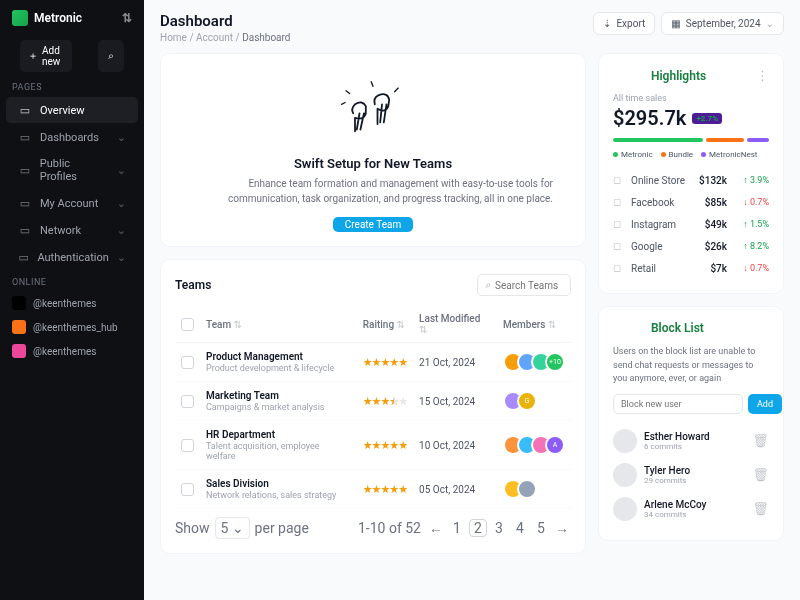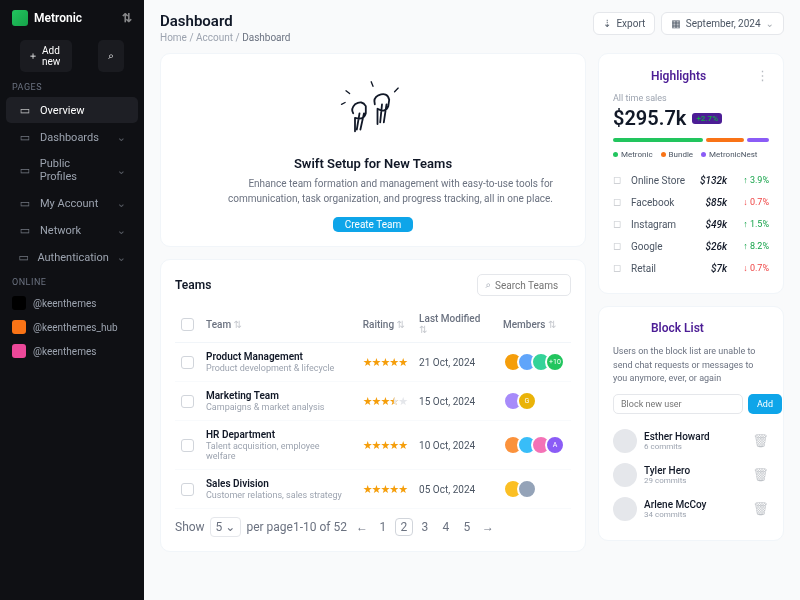--- a/index.html
+++ b/index.html
@@ -39,42 +39,42 @@
 th { text-align:left; padding:7px 6px; color:#6b7280; font-weight:500; border-bottom:1px solid #f1f5f9; font-size:10px;}
 td { padding:8px 6px; border-bottom:1px solid #f8fafc; vertical-align:middle;}
 .chk { width:13px; height:13px; border:1px solid #d1d5db; border-radius:3px;}
 .tname { color:#111827; font-weight:600;}
 .tdesc { color:#9ca3af; font-size:9px; margin-top:1px;}
 .stars { color:#f59e0b; font-size:11px; letter-spacing:-1px;}
 .stars .dim { color:#e5e7eb;}
 .avs { display:flex; align-items:center;}
 .av { width:20px; height:20px; border-radius:50%; border:2px solid #fff; margin-left:-6px; background:#ddd; display:flex; align-items:center; justify-content:center; font-size:9px; color:#fff;}
 .av:first-child { margin-left:0;}
-.pager { display:flex; align-items:center; padding-top:8px; font-size:12px; color:#6b7280;}
+.pager { display:flex; align-items:center; justify-content:space-between; padding-top:8px; font-size:14px; color:#6b7280;}
 .pager-l { display:flex; align-items:center; gap:5px;}
 .pager-r { display:flex; align-items:center; gap:6px;}
 .pg-sel { border:1px solid #e5e7eb; border-radius:4px; padding:2px 5px;}
 .pg-btns { display:flex; gap:3px; align-items:center;}
 .pg-btn { width:18px; height:18px; display:flex; align-items:center; justify-content:center; border-radius:4px; cursor:pointer;}
 .pg-btn.cur { border:1px solid #d1d5db;}
 .hl-title { display:flex; justify-content:space-between; align-items:center; margin-bottom:10px;}
-.hl-title h3 { color:#4c1d95; font-size:12px; font-weight:600;padding-left:38px;}
+.hl-title h3 { color:#15803d; font-size:12px; font-weight:600;padding-left:38px;}
 .hl-sub { font-size:9px; color:#9ca3af;}
 .hl-big { color:#111827; font-size:20px; font-weight:600; display:flex; align-items:center; gap:6px; margin:3px 0 8px;}
 .badge { font-size:8px; padding:1px 4px; border-radius:3px;}
 .badge.g { background:#4c1d95; color:#16a34a;}
 .bar { height:4px; display:flex; gap:3px; margin-bottom:8px;}
 .bar div { border-radius:2px;}
 .legend { display:flex; gap:8px; font-size:8px; margin-bottom:10px;}
 .legend span { display:flex; align-items:center; gap:3px;}
 .dot { width:5px; height:5px; border-radius:50%;}
 .ch-row { display:flex; align-items:center; gap:6px; padding:5px 0; font-size:10px;}
 .ch-ic { width:12px; height:12px; opacity:.35;}
 .ch-name { flex:1; color:#4b5563;}
-.ch-val { color:#111827; font-weight:500;font-style:italic;}
+.ch-val { color:#111827; font-weight:500;}
 .ch-pct { width:36px; text-align:center; font-size:9px; display:flex; align-items:center; justify-content:flex-end; gap:2px;}
 .up { color:#16a34a;} .dn { color:#ef4444;}
 .bl-desc { font-size:9px; color:#6b7280; line-height:1.5; margin-bottom:8px;}
 .bl-input-row { display:flex; gap:5px; margin-bottom:10px;}
 .bl-input { flex:1; border:1px solid #e5e7eb; border-radius:5px; padding:0 7px; font-size:9px;}
 .bl-add { background:#0ea5e9; color:#fff; border:none; border-radius:5px; padding:5px 9px; font-size:9px; cursor:pointer;}
 .bl-user { display:flex; align-items:center; gap:7px; padding:5px 0;}
 .bl-av { width:24px; height:24px; border-radius:50%; background:#e5e7eb;}
 .bl-name { color:#111827; font-weight:500; font-size:10px;}
 .bl-sub { color:#9ca3af; font-size:8px;}
@@ -261,21 +261,21 @@
                     <span class="av" style="background:#8b5cf6;font-size:7px">A</span>
                   </div>
                 </td>
               </tr>
               <tr>
                 <td>
                   <div class="chk"></div>
                 </td>
                 <td>
                   <div class="tname">Sales Division</div>
-                  <div class="tdesc">Customer relations, sales strategy</div>
+                  <div class="tdesc">Network relations, sales strategy</div>
                 </td>
                 <td><span class="stars">★★★★★</span></td>
                 <td>05 Oct, 2024</td>
                 <td>
                   <div class="avs">
                     <span class="av" style="background:#fbbf24"></span>
                     <span class="av" style="background:#94a3b8"></span>
                   </div>
                 </td>
               </tr>

